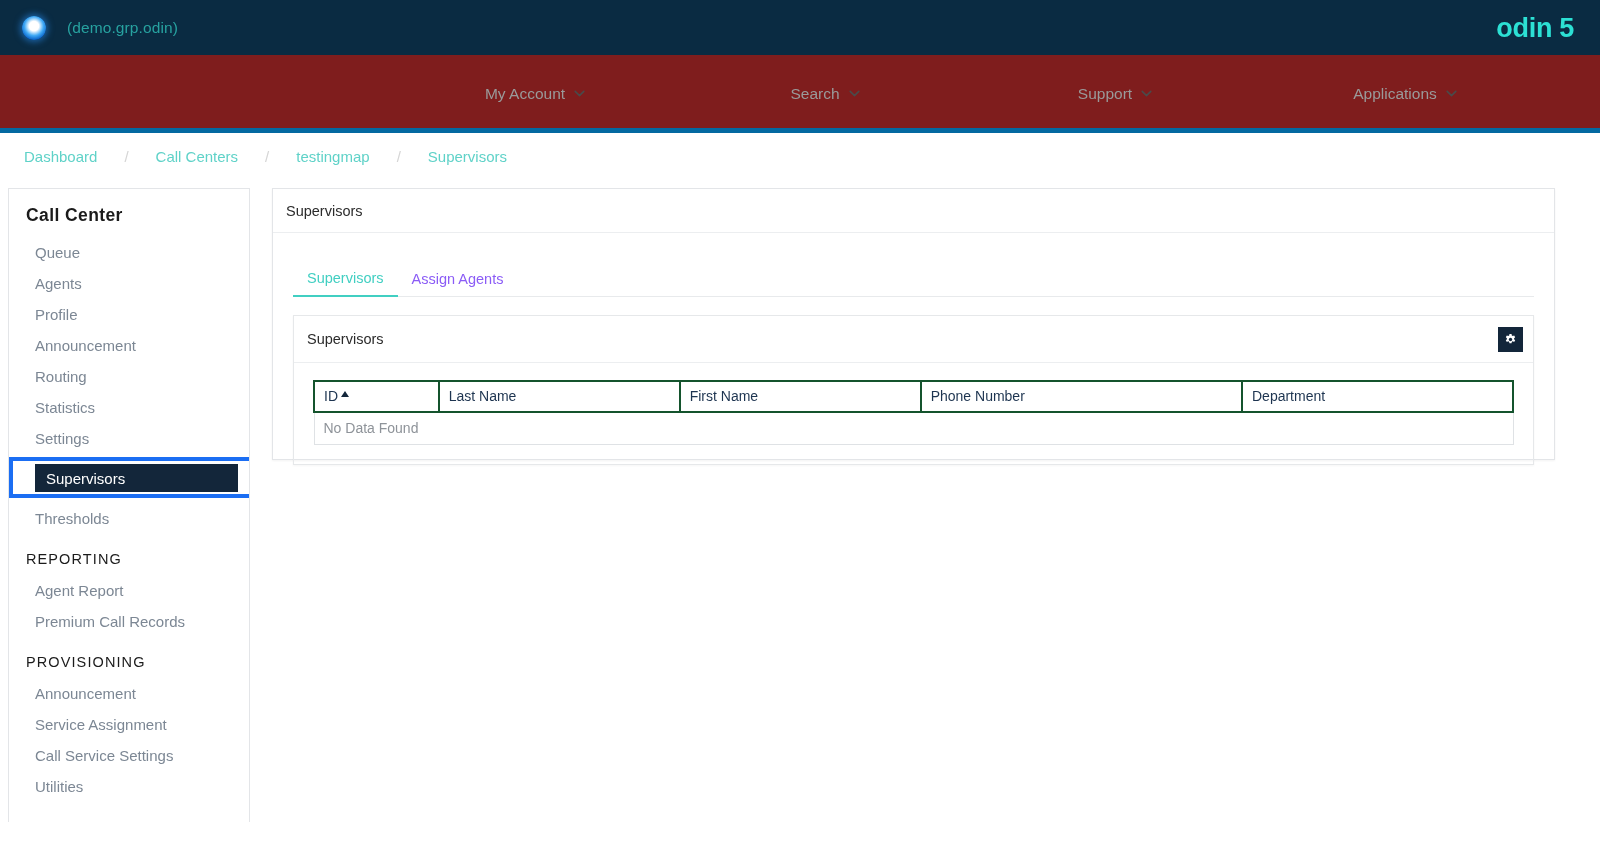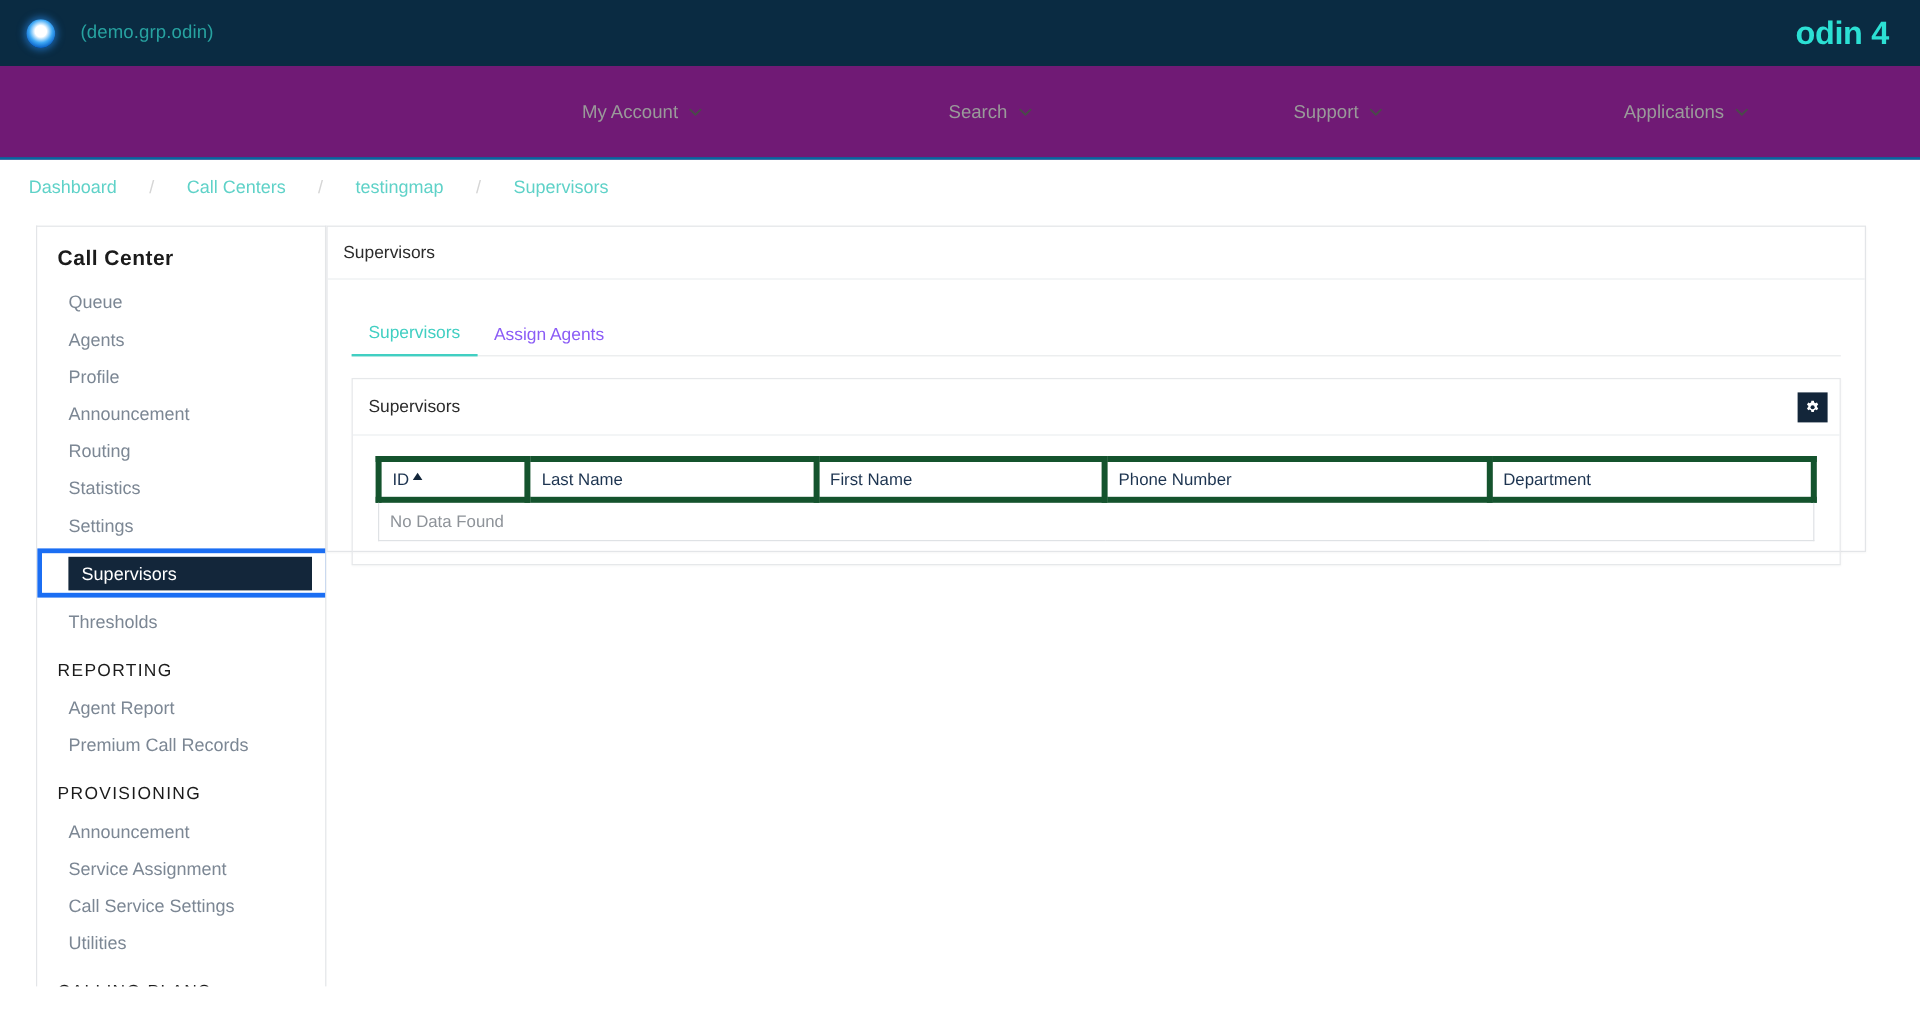--- a/index.html
+++ b/index.html
@@ -31,22 +31,22 @@
   }
   .brand {
     position: absolute; right: 26px; top: 50%; transform: translateY(-50%);
     color: #2ce0d4;
     font-size: 27px; font-weight: bold; letter-spacing: -.3px;
   }
 
   
   .navbar {
     position: absolute; left: 0; top: 55px; width: 1600px; height: 78px;
-    background: #701a75;
-    border-bottom: 2px solid #0369a1;
+    background: #7f1d1d;
+    border-bottom: 5px solid #0369a1;
     padding-left: 28px;
   }
   .nav-items {
     position: absolute; left: 390px; top: 0; width: 1160px; height: 78px;
     display: flex; align-items: center;
   }
   .nav-item {
     flex: 1 1 0;
     display: flex; align-items: center; justify-content: center;
     gap: 9px;
@@ -66,21 +66,21 @@
   .breadcrumb {
     position: absolute; left: 24px; top: 148px;
     display: flex; align-items: center; gap: 16px;
     font-size: 15px;
   }
   .crumb { color: #5fd2c8; cursor: pointer; white-space: nowrap; }
   .crumb-sep { color: #d5d5d5; padding: 0 11px; }
 
   
   .sidebar {
-    position: absolute; left: 30px; top: 188px;
+    position: absolute; left: 8px; top: 188px;
     width: 242px; height: 634px;
     background: #ffffff;
     border: 1px solid #e3e5e8;
     border-bottom: none;
     overflow: hidden;
   }
   .sb-title {
     font-size: 17.5px; color: #1b1b1b; font-weight: bold;
     padding: 16px 0 0 17px; letter-spacing: .4px;
   }
@@ -166,21 +166,21 @@
     background: #13263a;
     border: none;
     display: flex; align-items: center; justify-content: center;
     cursor: pointer;
   }
   .gear-btn svg { display: block; }
 
   .table-wrap { padding: 17px 19px 19px 19px; }
   table { border-collapse: collapse; width: 100%; table-layout: fixed; }
   thead th {
-    border: 5px solid #14532d;
+    border: 2px solid #14532d;
     font-weight: normal;
     font-size: 14px; color: #1d3450;
     text-align: left;
     padding: 6px 0 7px 9px;
     height: 29px;
     white-space: nowrap;
     cursor: pointer;
   }
   .sort-asc {
     display: inline-block;
@@ -200,21 +200,21 @@
   }
 </style>
 </head>
 <body>
 
 <div class="topbar">
   <div class="topbar-left">
     <div class="status-dot"></div>
     <div class="tenant-name">(demo.grp.odin)</div>
   </div>
-  <div class="brand">odin 4</div>
+  <div class="brand">odin 5</div>
 </div>
 
 <div class="navbar">
   <div class="nav-items">
 
     <div class="nav-item">
       <span>My Account</span>
       <span class="caret">
         <svg width="11" height="11" viewBox="0 0 11 11">
             <path d="M1.2 3.4 L5.5 7.6 L9.8 3.4" fill="none" stroke="#4a4a4a" stroke-width="1.6" stroke-linecap="round" stroke-linejoin="round"></path>

